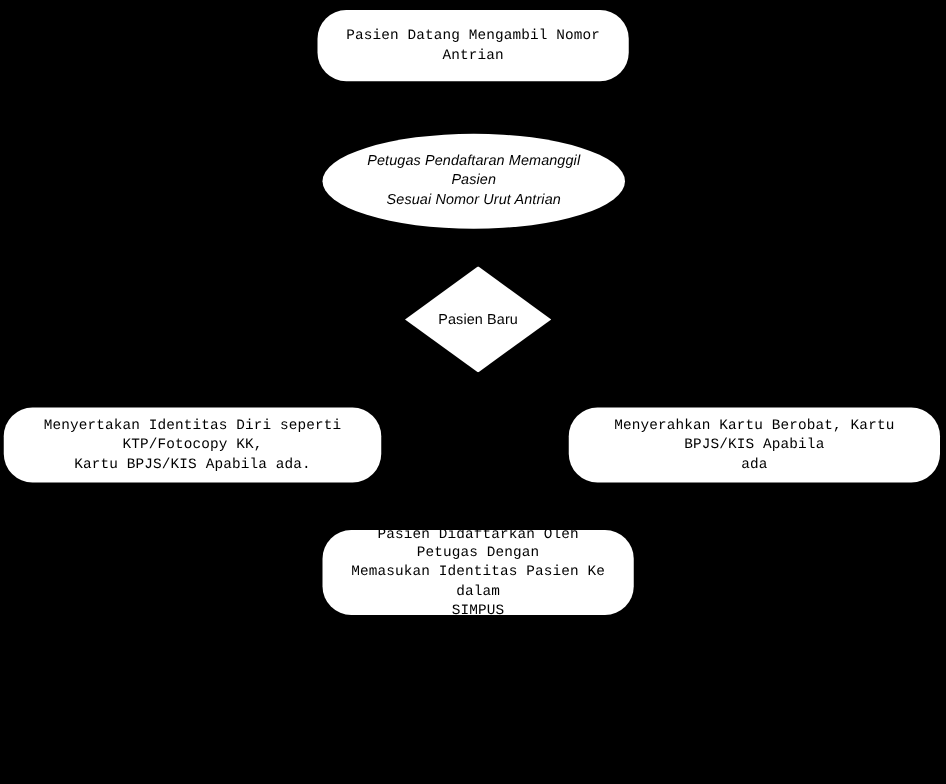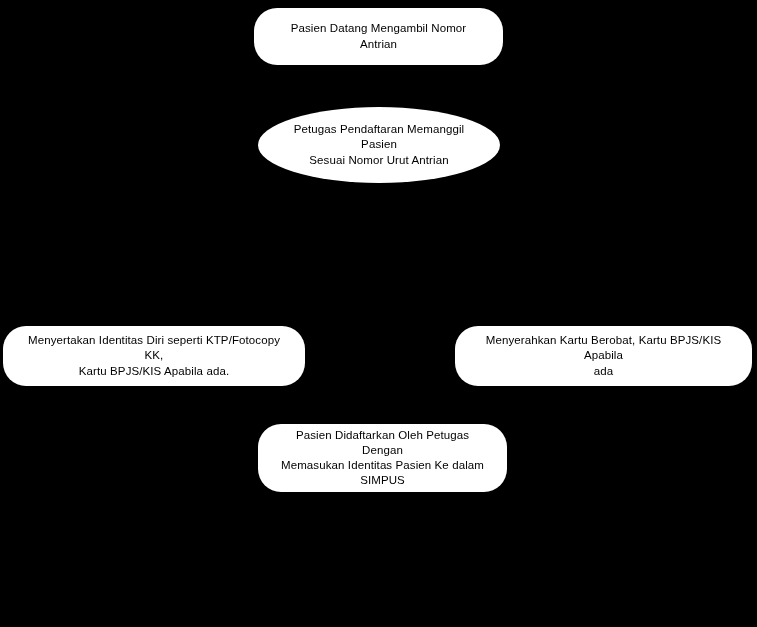--- a/index.html
+++ b/index.html
@@ -32,23 +32,25 @@
     text-align: center;
     box-sizing: border-box;
     line-height: 1.32;
     font-size: 11.5px;
     font-family: "Liberation Sans", sans-serif;
     white-space: pre-line;
     letter-spacing: 0.1px;
   }
   .node-process {
     border-radius: 23px;
+    font-family: Liberation Mono, monospace;
   }
   .node-terminator {
     border-radius: 50%;
+    font-style: italic;
   }
   .node-decision-wrap {
     position: absolute;
     display: flex;
     align-items: center;
     justify-content: center;
     background: transparent;
   }
   .node-decision-shape {
     position: absolute;
@@ -79,20 +81,24 @@
 
   <div class="node node-process pad-md" style="left:254px; top:8px; width:249px; height:57px;">
     <span>Pasien Datang Mengambil Nomor Antrian</span>
   </div>
 
   <div class="node node-terminator pad-md" style="left:258px; top:107px; width:242px; height:76px;">
     <span>Petugas Pendaftaran Memanggil Pasien
 Sesuai Nomor Urut Antrian</span>
   </div>
 
+  <div class="node-decision-wrap" style="left:324px; top:213px; width:117px; height:85px;">
+    <div class="node-decision-shape"></div>
+    <span class="node-decision-label">Pasien Baru</span>
+  </div>
 
   <div class="node node-process pad-sm" style="left:3px; top:326px; width:302px; height:60px;">
     <span>Menyertakan Identitas Diri seperti KTP/Fotocopy KK,
 Kartu BPJS/KIS Apabila ada.</span>
   </div>
 
   <div class="node node-process pad-md" style="left:258px; top:424px; width:249px; height:68px;">
     <span>Pasien Didaftarkan Oleh Petugas Dengan
 Memasukan Identitas Pasien Ke dalam
 SIMPUS</span>

